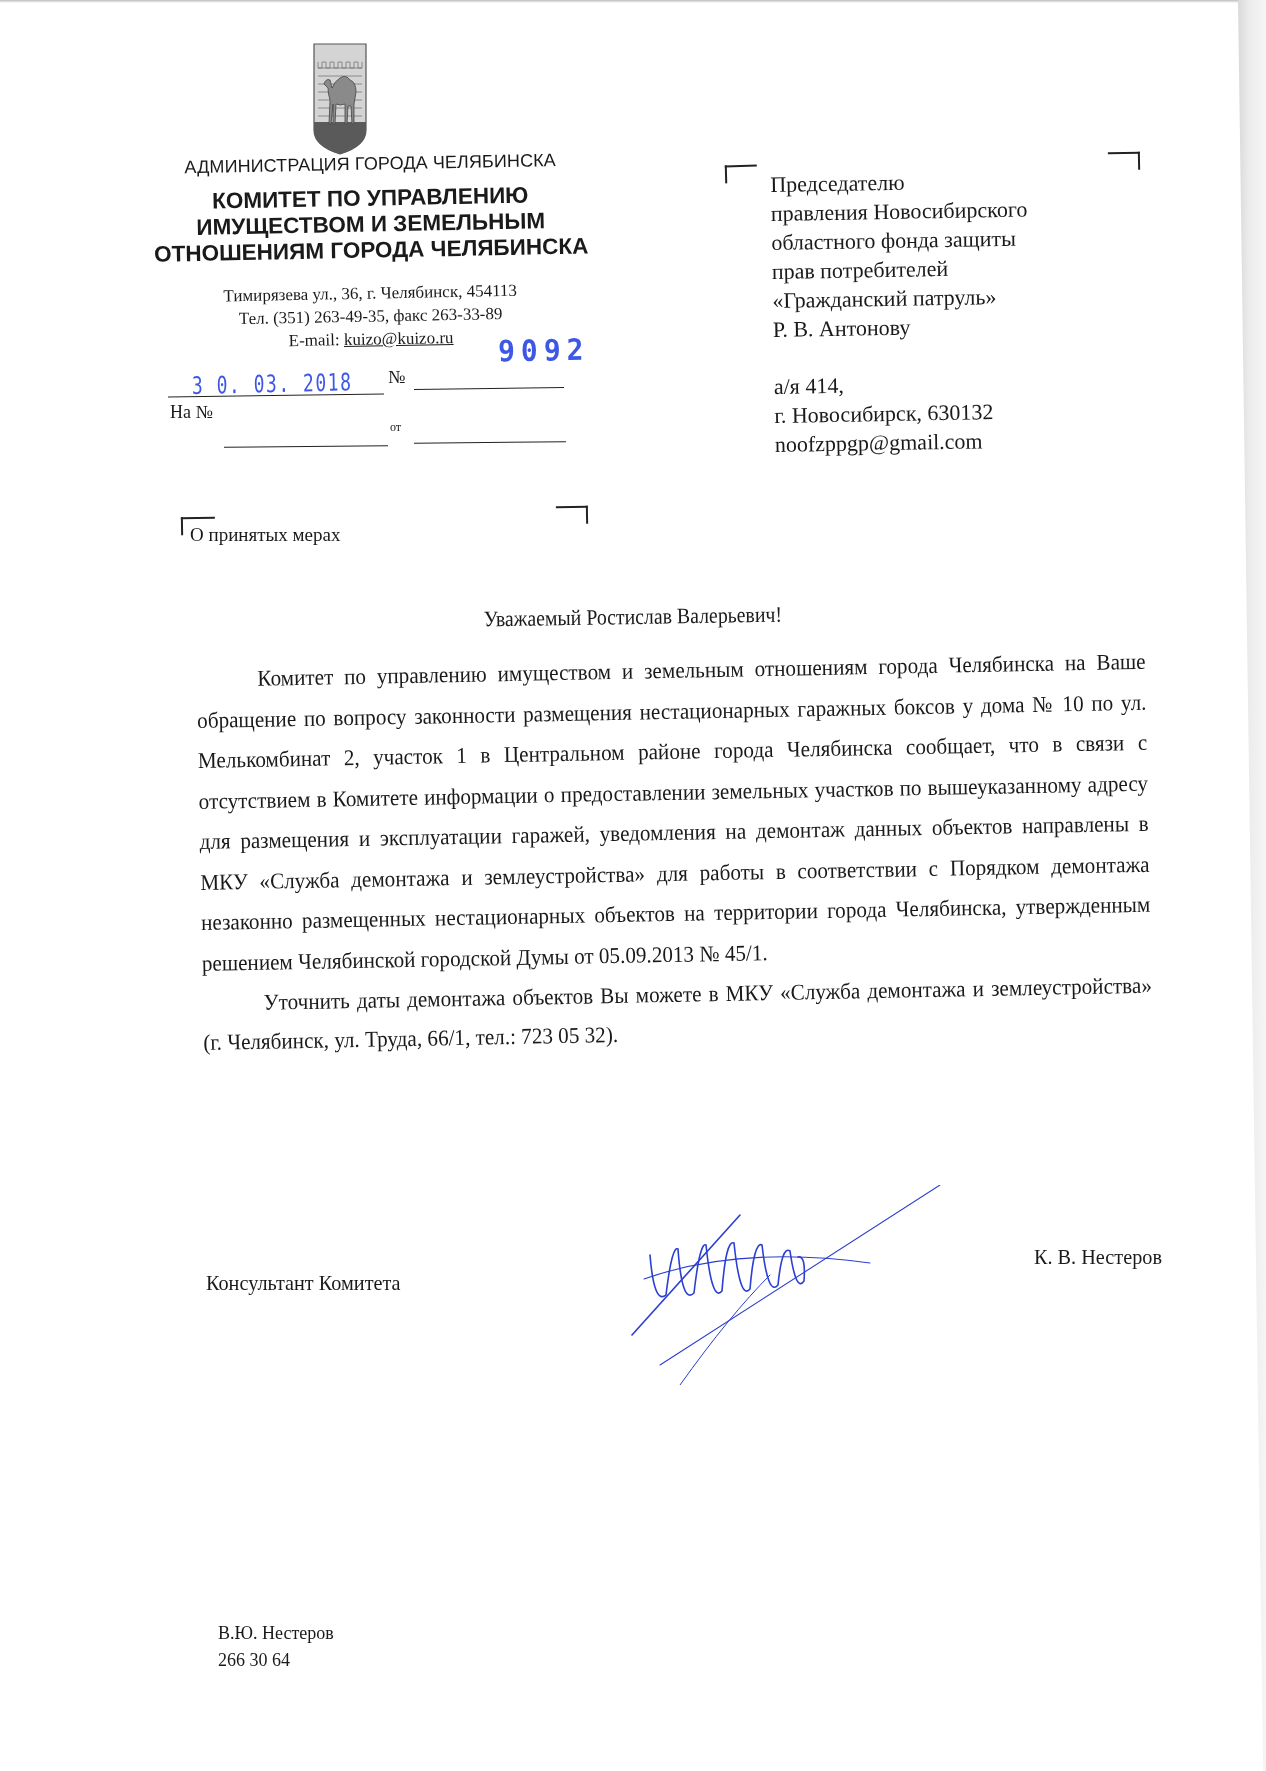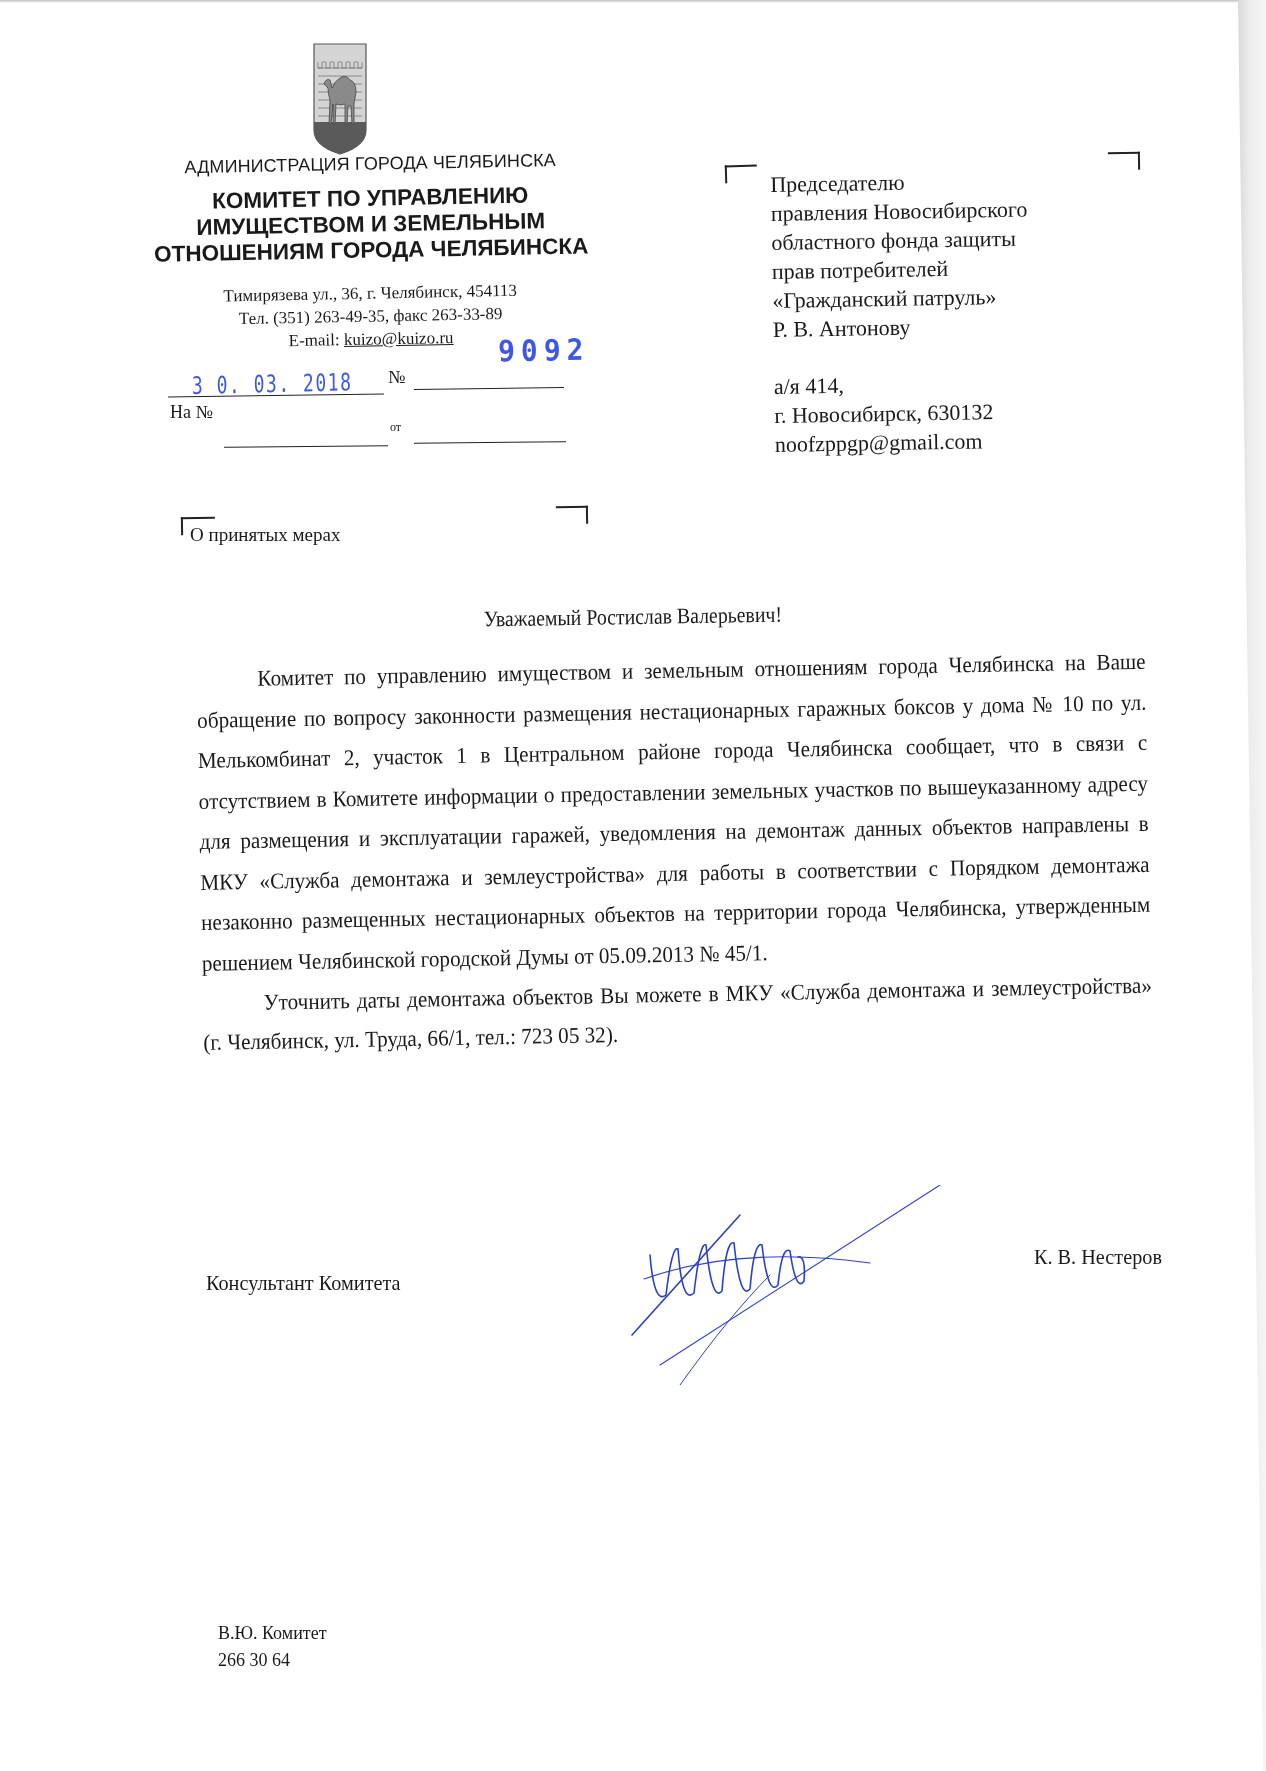--- a/index.html
+++ b/index.html
@@ -143,15 +143,15 @@
     <path d="M12 150 L120 30"></path>
     <path d="M40 180 L320 0" stroke-width="1.1"></path>
     <path d="M30 70 Q34 120 46 110 Q52 60 58 64 Q62 120 74 108 Q80 56 86 60 Q92 118 102 106 Q106 54 114 58 Q120 116 130 104 Q134 56 142 60 Q148 112 158 100 Q162 60 170 66 Q176 108 184 96 Q186 70 178 72"></path>
     <path d="M24 94 Q120 60 250 78" stroke-width="1.1"></path>
     <path d="M60 200 Q110 130 150 90" stroke-width="1"></path>
   </g>
 </svg>
 <div class="abs sig-name">К. В. Нестеров</div>
 
 <div class="abs executor">
-  <div>В.Ю. Комитет</div>
+  <div>В.Ю. Нестеров</div>
   <div>266 30 64</div>
 </div>
 
 </body></html>

